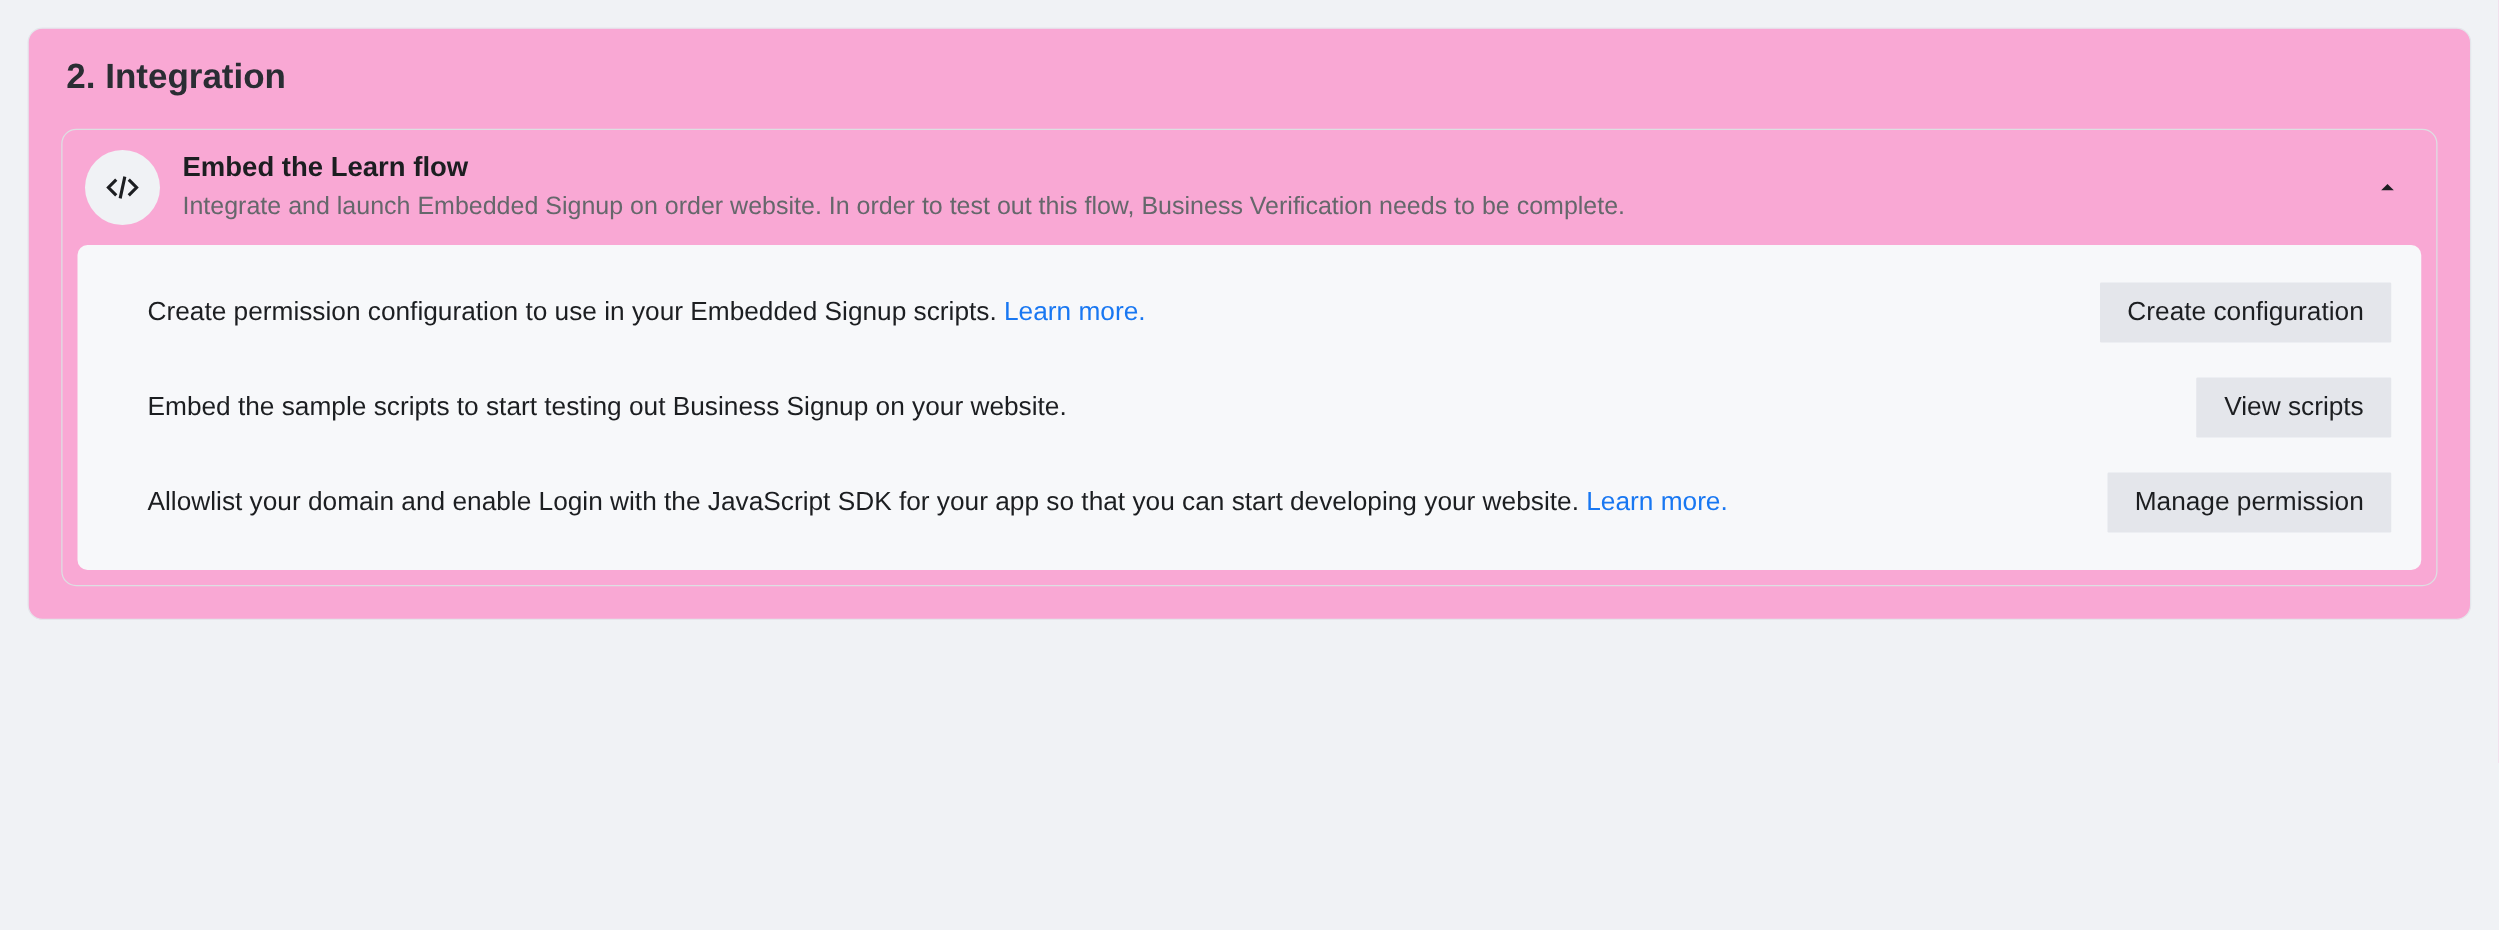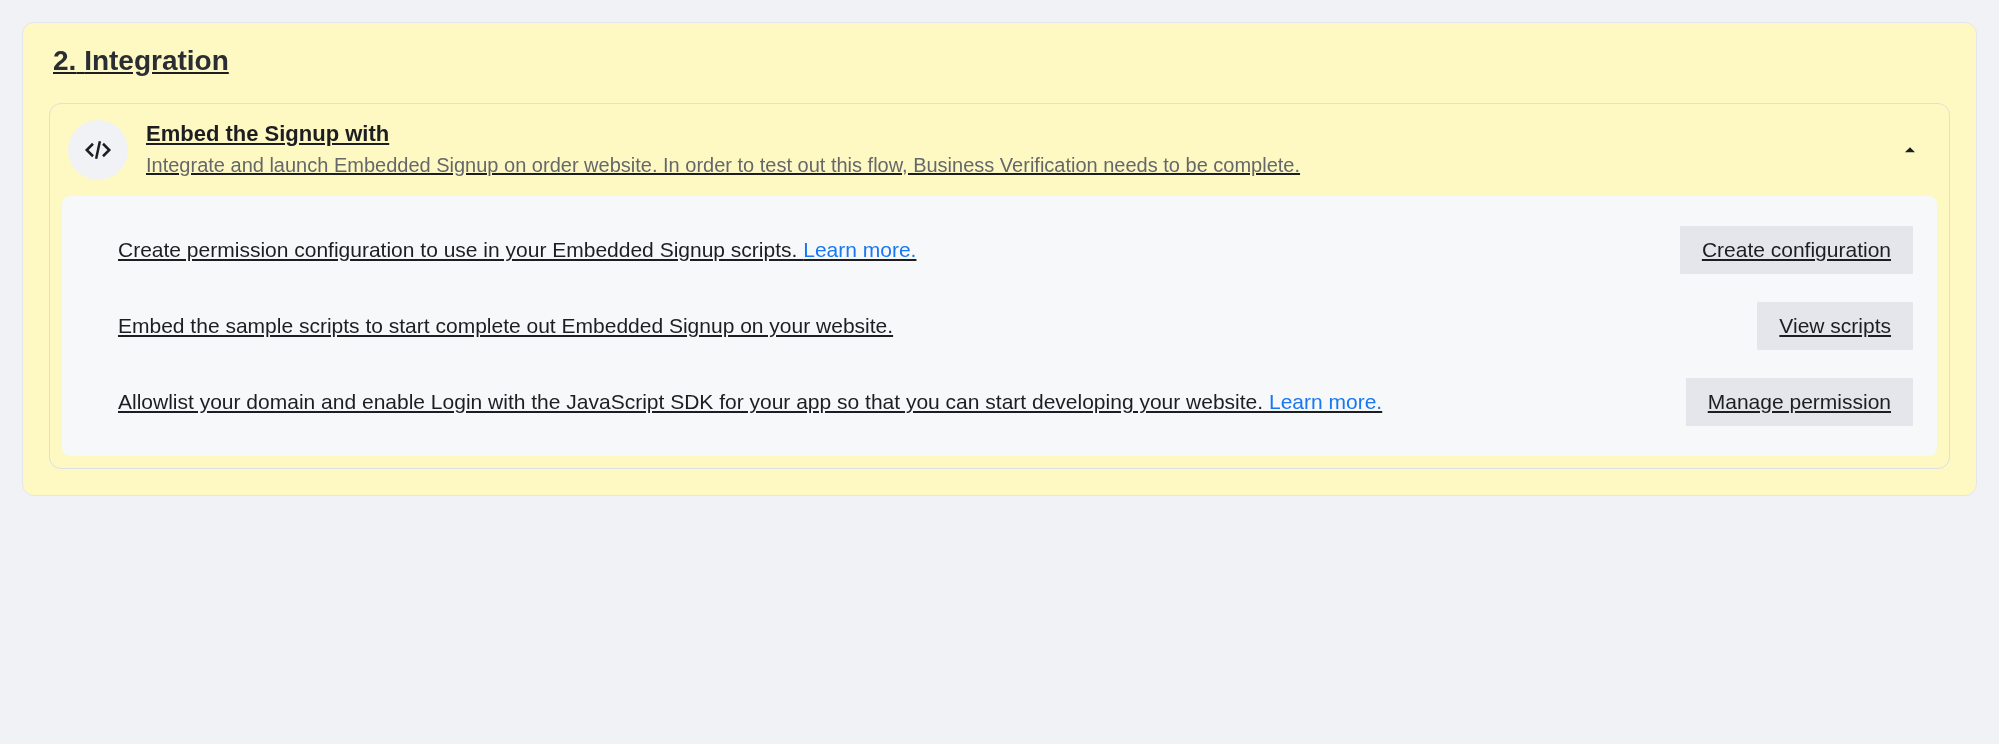--- a/index.html
+++ b/index.html
@@ -8,25 +8,24 @@
     padding: 0;
   }
   body {
     font-family: -apple-system, BlinkMacSystemFont, "Segoe UI", Helvetica, Arial, sans-serif;
     background: #f0f2f5;
     padding: 22px;
     color: #1c1e21;
     font-size: 20px;
   }
   .card {
-    background: #fef9c3;
+    background: #f9a8d4;
     border: 1px solid #e4e6eb;
     border-radius: 12px;
     padding: 22px 26px 26px 26px;
-    text-decoration: underline;
   }
   .section-title {
     font-size: 28px;
     font-weight: 700;
     color: #2a2d33;
     margin-bottom: 26px;
     padding-left: 4px;
   }
   .panel {
     border: 1px solid #dddfe2;
@@ -139,21 +138,21 @@
   <div class="panel">
     <div class="panel-header">
       <div class="icon-circle">
         <svg viewBox="0 0 24 24">
           <polyline points="8 7 3 12 8 17"></polyline>
           <polyline points="16 7 21 12 16 17"></polyline>
           <line x1="13.5" y1="5" x2="10.5" y2="19"></line>
         </svg>
       </div>
       <div class="panel-header-text">
-        <div class="panel-header-title">Embed the Signup with</div>
+        <div class="panel-header-title">Embed the Learn flow</div>
         <div class="panel-header-desc">Integrate and launch Embedded Signup on order website. In order to test out this flow, Business Verification needs to be complete.</div>
       </div>
       <div class="chevron">
         <svg viewBox="0 0 24 24">
             <path d="M6.5 14.5 L12 9 L17.5 14.5 Z"></path>
           </svg>
       </div>
     </div>
 
     <div class="panel-body">
@@ -161,21 +160,21 @@
       <div class="action-row">
         <div class="action-text">
           <span>Create permission configuration to use in your Embedded Signup scripts. </span>
           <a class="link">Learn more.</a>
         </div>
         <button class="action-btn">Create configuration</button>
       </div>
 
       <div class="action-row">
         <div class="action-text">
-          <span>Embed the sample scripts to start complete out Embedded Signup on your website.</span>
+          <span>Embed the sample scripts to start testing out Business Signup on your website.</span>
           <a class="link"></a>
         </div>
         <button class="action-btn">View scripts</button>
       </div>
 
       <div class="action-row">
         <div class="action-text">
           <span>Allowlist your domain and enable Login with the JavaScript SDK for your app so that you can start developing your website. </span>
           <a class="link">Learn more.</a>
         </div>

